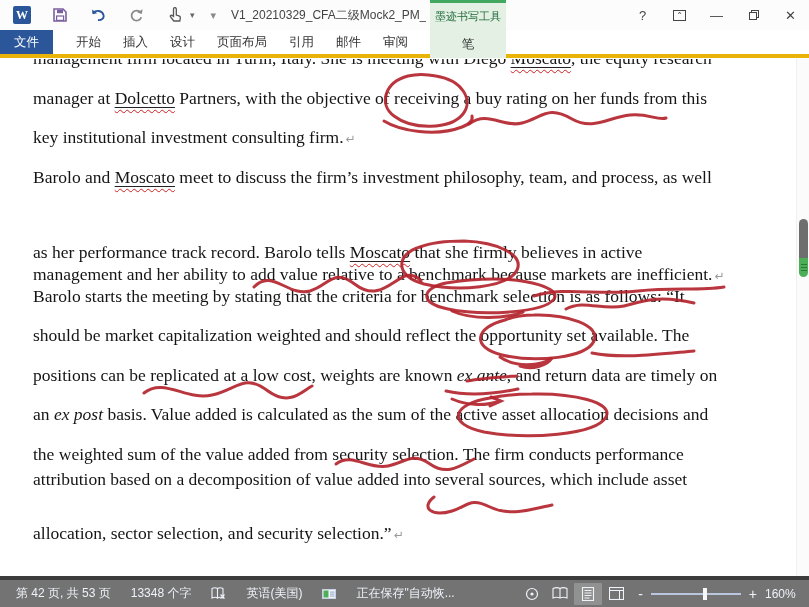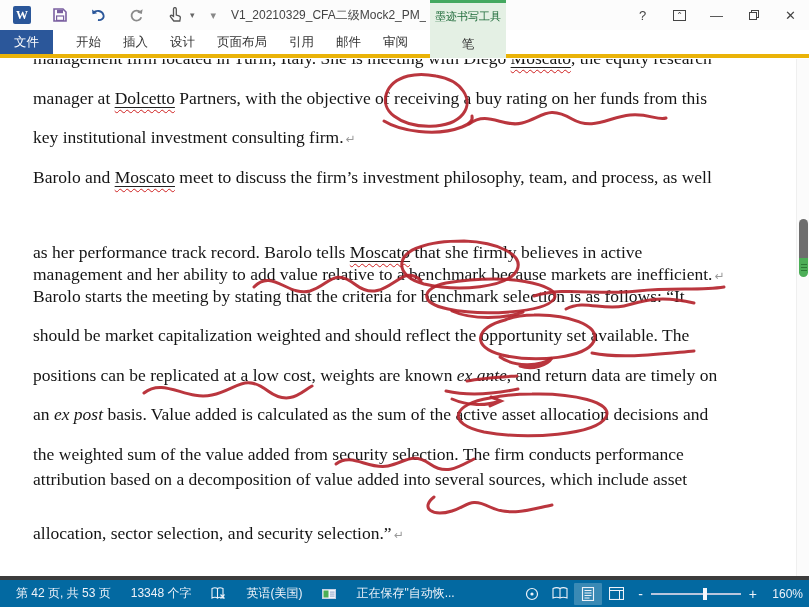--- a/index.html
+++ b/index.html
@@ -46,30 +46,30 @@
   
   .scrollbar { position:absolute; top:59px; bottom:31px; right:0; width:13px; background:#fbfbfb; border-left:1px solid #efefef; z-index:7; }
   .sb-thumb { position:absolute; left:2px; width:9px; top:160px; height:40px; background:#6e6e6e; border-radius:5px 5px 0 0; cursor:pointer; }
   .sb-grip { position:absolute; left:2px; width:9px; top:199px; height:19px; background:#4cae57; border-radius:0 0 5px 5px; cursor:pointer; display:flex; flex-direction:column; justify-content:center; gap:2px; align-items:center; }
   .sb-grip i { display:block; width:6px; height:1px; background:#2c7a36; }
 
   
   .bottom-strip { position:absolute; left:0; right:0; bottom:27px; height:4px; background:#3c3c3c; }
 
   
-  .statusbar { position:absolute; left:0; right:0; bottom:0; height:27px; background:#0369a1; color:#eef2f9; font-size:12px; display:flex; align-items:center; padding:0 6px; z-index:8; }
+  .statusbar { position:absolute; left:0; right:0; bottom:0; height:27px; background:#737373; color:#eef2f9; font-size:12px; display:flex; align-items:center; padding:0 6px; z-index:8; }
   .sb-item { padding:0 10px; display:flex; align-items:center; gap:6px; cursor:pointer; height:100%; white-space:nowrap; }
   .sb-spacer { flex:1; }
   .view-btn { width:28px; height:22px; display:flex; align-items:center; justify-content:center; cursor:pointer; border-radius:1px; }
   .view-btn.active { background:rgba(255,255,255,0.22); }
   .zoom-ctl { display:flex; align-items:center; gap:8px; padding:0 8px; }
   .zoom-track { position:relative; width:90px; height:2px; background:#b9c6dd; cursor:pointer; }
   .zoom-handle { position:absolute; top:-5px; left:52px; width:4px; height:12px; background:#f5f7fb; cursor:pointer; }
   .zoom-sign { font-size:14px; color:#eef2f9; cursor:pointer; line-height:1; }
-  .zoom-pct { width:38px; text-align:right; cursor:pointer; }
+  .zoom-pct { width:38px; text-align:left; cursor:pointer; }
 </style>
 </head>
 <body>
 
 <div class="titlebar">
   <div class="qat">
     <div class="qat-btn">
         <span class="word-logo">W</span>
       </div>
     <div class="qat-btn">

